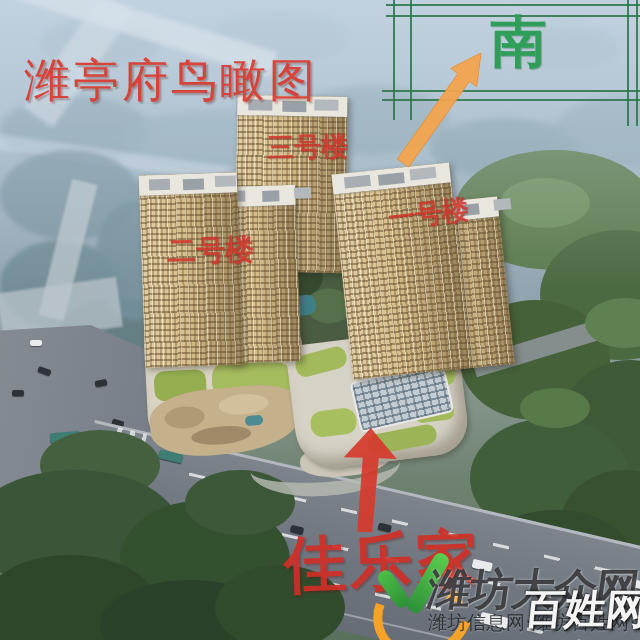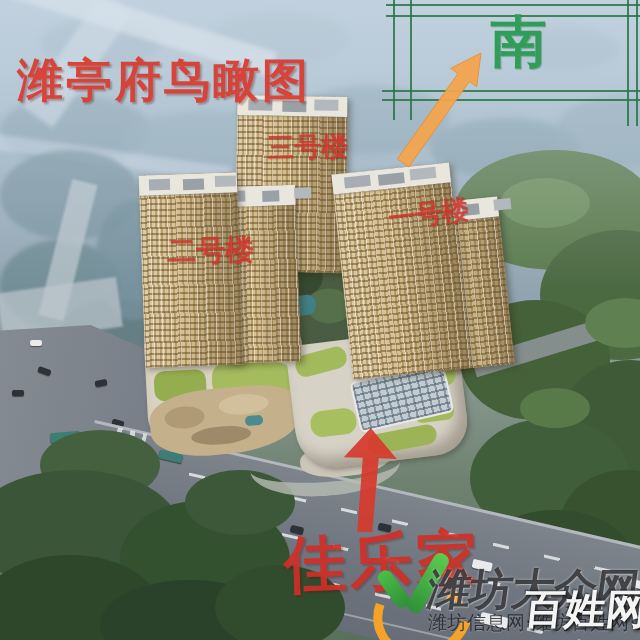--- a/index.html
+++ b/index.html
@@ -29,21 +29,21 @@
   .zebra{position:absolute;left:24px;top:2px;width:30px;height:96%;opacity:.8;
          background:repeating-linear-gradient(90deg,#e6e9eb 0 5px, transparent 5px 13px);}
   .car-d{position:absolute;background:#2c3237;border-radius:2px;box-shadow:0 1px 1px rgba(0,0,0,.5);}
   .car-w{position:absolute;background:#e8eaec;border-radius:2px;box-shadow:0 1px 1px rgba(0,0,0,.45);}
   .car-t{position:absolute;background:#3e7d74;border-radius:2px;box-shadow:0 1px 1px rgba(0,0,0,.5);}
   
   .gl{position:absolute;background:rgba(40,116,72,.85);z-index:40;}
   
   .red-label{position:absolute;font-weight:700;color:#cf362c;opacity:.88;z-index:42;
              text-shadow:1px 1px 1px rgba(100,10,5,.3);white-space:nowrap;}
-  #title{position:absolute;left:17px;top:50px;font-size:46px;font-weight:700;color:#d93a2e;
+  #title{position:absolute;left:24px;top:50px;font-size:46px;font-weight:400;color:#d93a2e;
          letter-spacing:3px;opacity:.93;z-index:42;white-space:nowrap;
          text-shadow:2px 2px 2px rgba(90,10,5,.35);text-align:right;}
   #landmark{position:absolute;left:284px;top:520px;font-size:62px;font-weight:900;color:#d02f27;
             letter-spacing:4px;opacity:.93;z-index:45;transform:rotate(-2deg);white-space:nowrap;
             text-shadow:2px 2px 2px rgba(90,10,5,.3);}
   #south-label{position:absolute;left:410px;top:14px;width:217px;text-align:center;
                font-size:56px;line-height:1;font-weight:700;color:#2f9e58;z-index:41;
                text-shadow:1px 1px 1px rgba(20,80,45,.35);}
   
   #wm-site{position:absolute;left:428px;top:561px;font-size:43px;font-weight:900;z-index:51;

